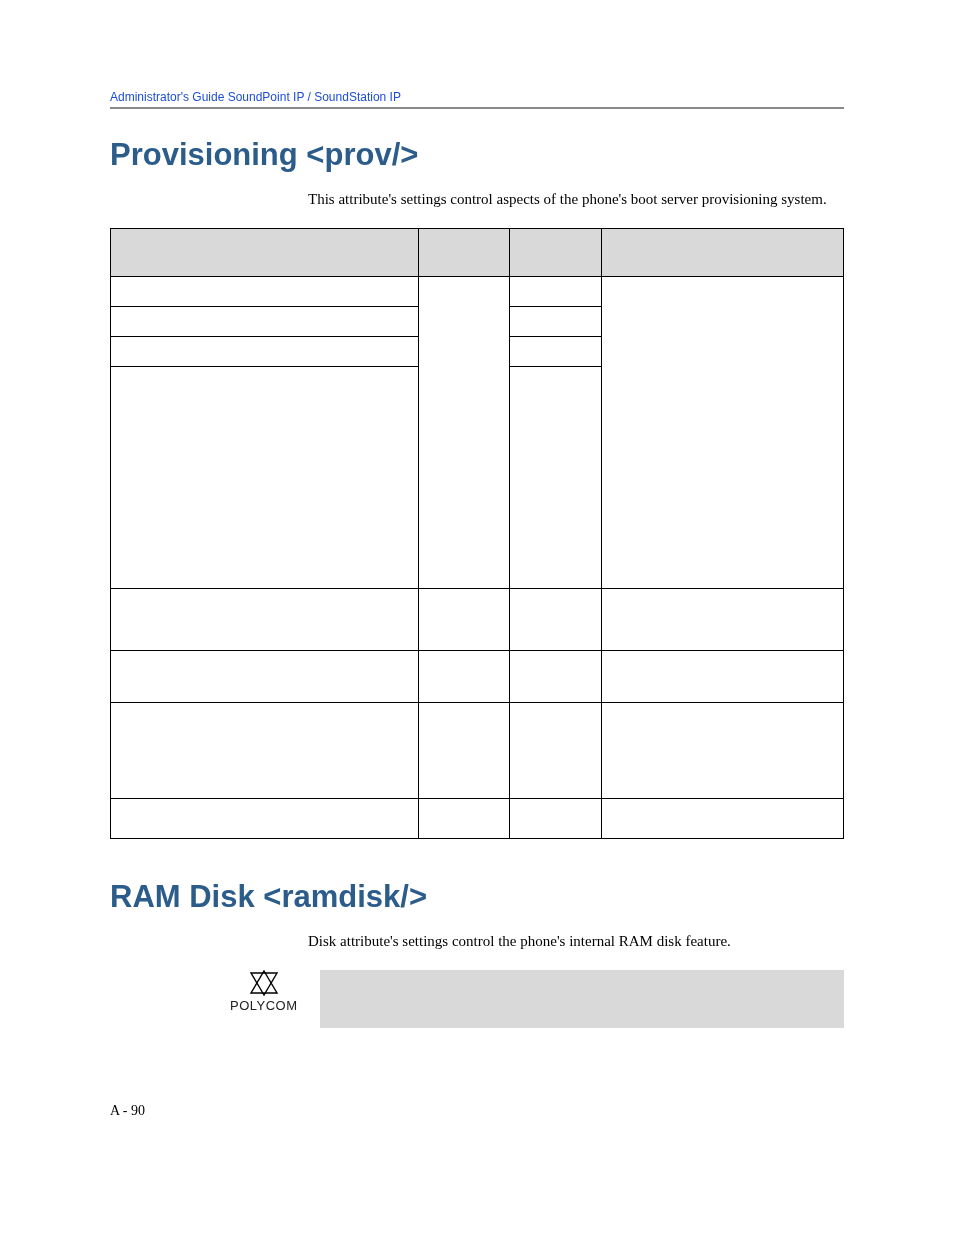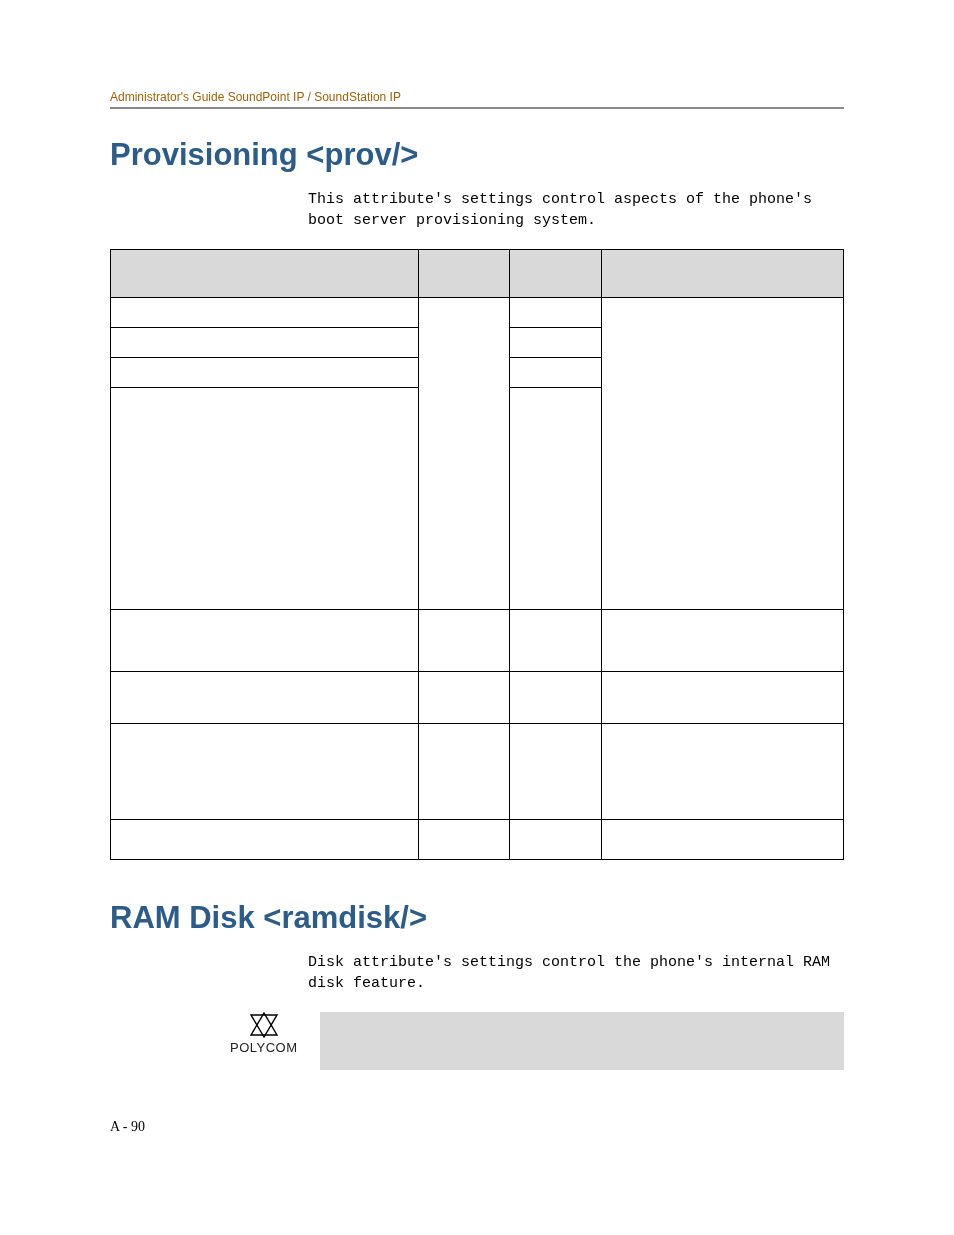--- a/index.html
+++ b/index.html
@@ -15,36 +15,36 @@
   }
   .page {
     padding: 90px 110px 40px 110px;
     box-sizing: border-box;
     position: relative;
     height: 100%;
   }
   .running-header {
     font-family: 'Trebuchet MS', Arial, sans-serif;
     font-size: 12px;
-    color: #a16207;
+    color: #1d4ed8;
     margin-bottom: 3px;
   }
   .header-rule {
     border-top: 2px solid #888;
     margin-bottom: 28px;
   }
   .section-heading {
     font-family: 'Trebuchet MS', Arial, sans-serif;
     font-weight: bold;
     font-size: 31px;
     color: #2b5c8a;
     margin: 0 0 16px 0;
   }
   .body-text {
-    font-family: Liberation Mono, monospace;
+    font-family: Liberation Serif, serif;
     font-size: 15px;
     color: #000;
     margin-left: 198px;
     margin-bottom: 18px;
     line-height: 1.4;
   }
   table.config {
     width: 100%;
     border-collapse: collapse;
     border: 1.5px solid #000;
@@ -93,21 +93,21 @@
     display: block;
     margin-bottom: 2px;
   }
   .note-box {
     background: #d9d9d9;
     flex: 1;
     height: 58px;
   }
   .page-number {
     position: absolute;
-    bottom: 100px;
+    bottom: 116px;
     left: 110px;
     font-family: 'Palatino Linotype', Georgia, serif;
     font-size: 14px;
   }
 </style>
 </head>
 <body>
 
 <div class="page">
 

